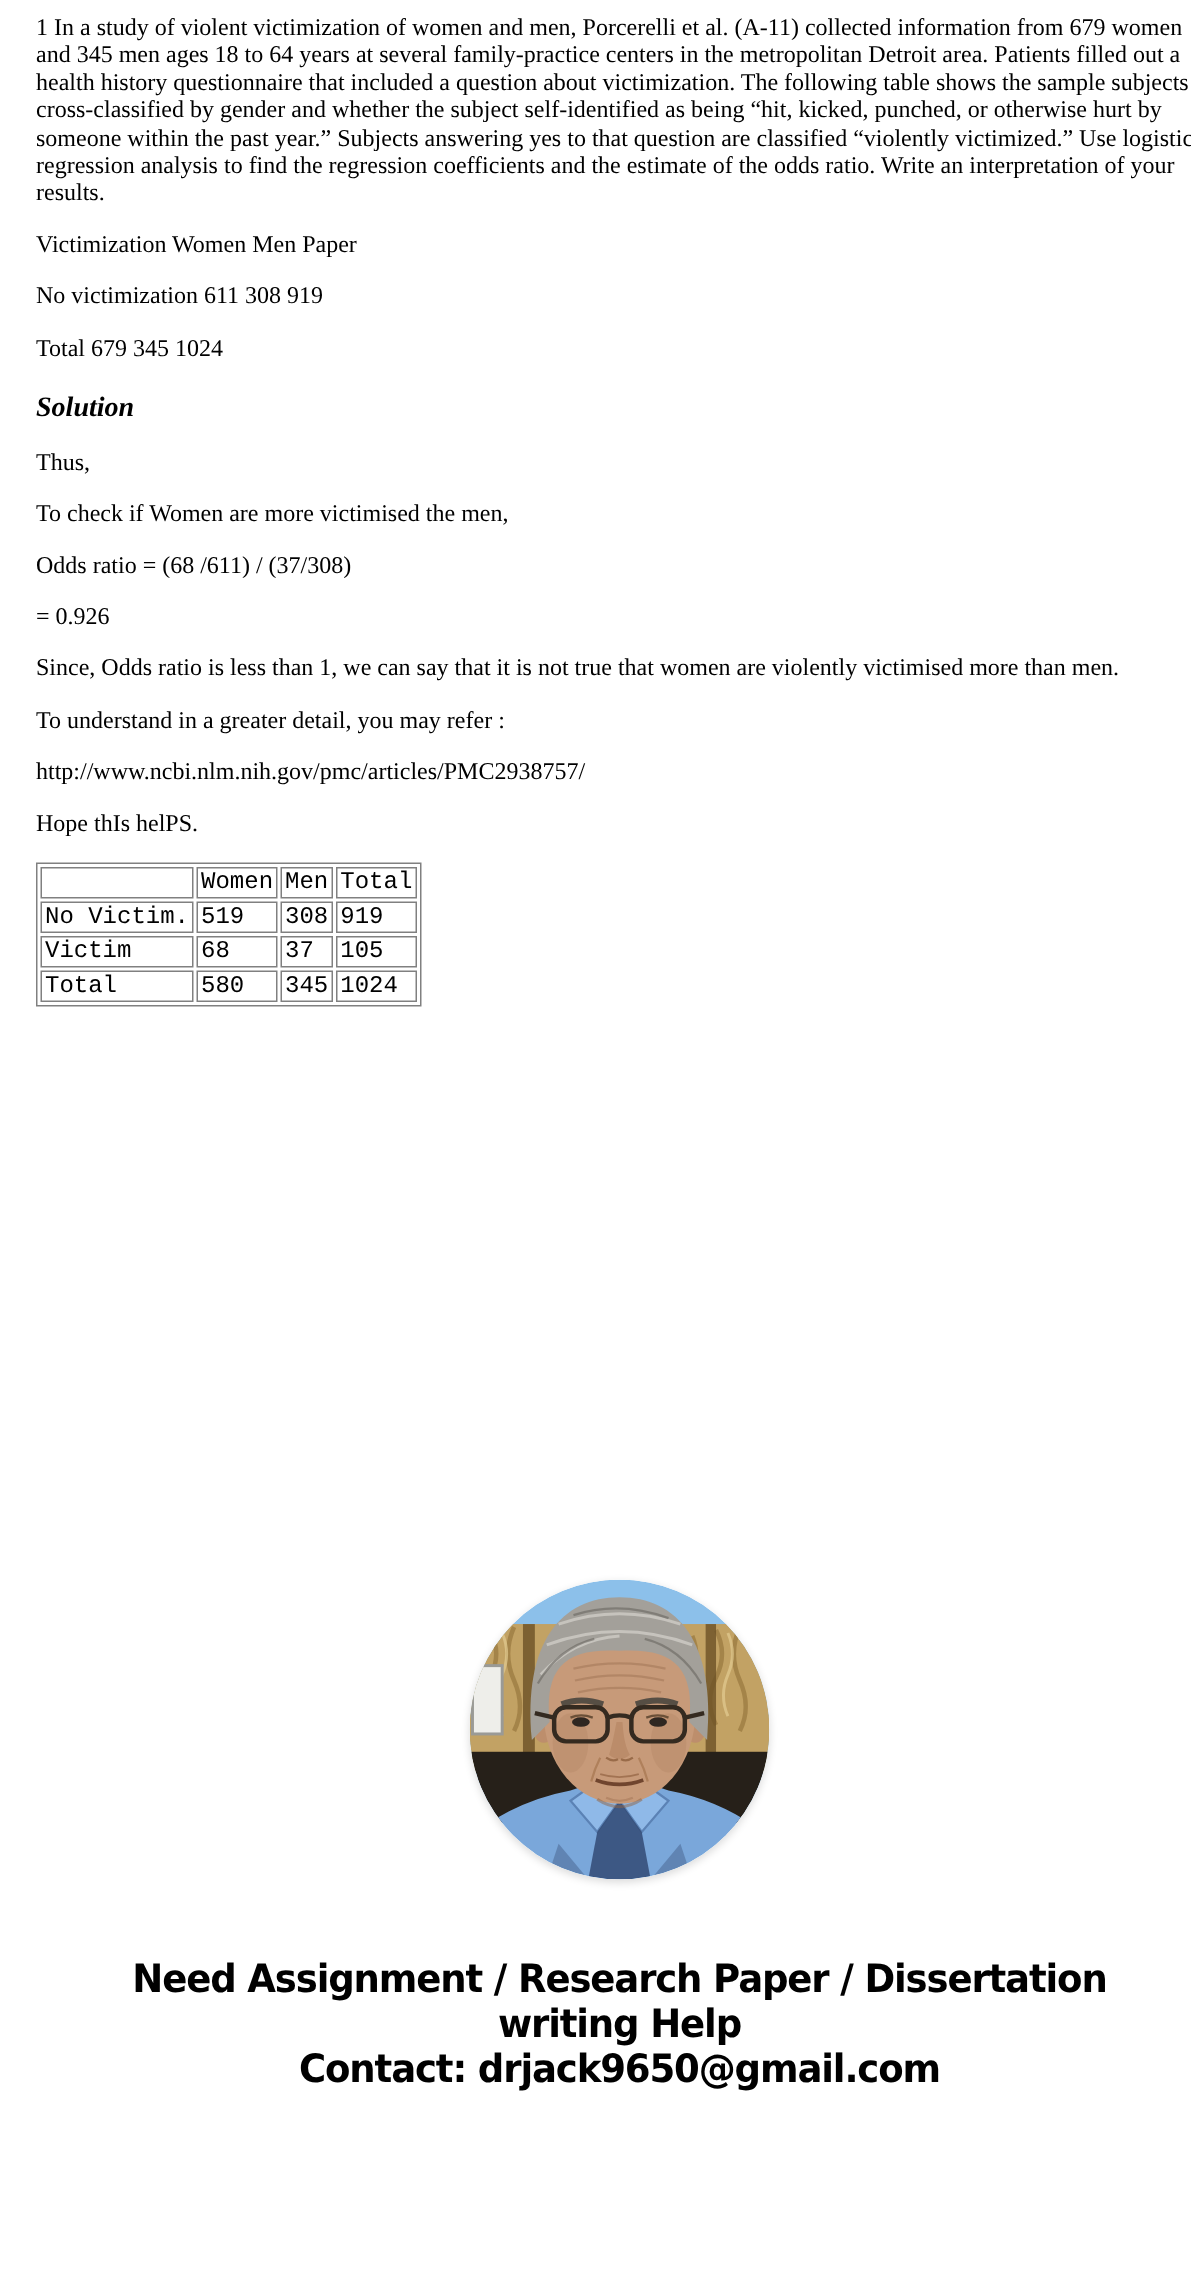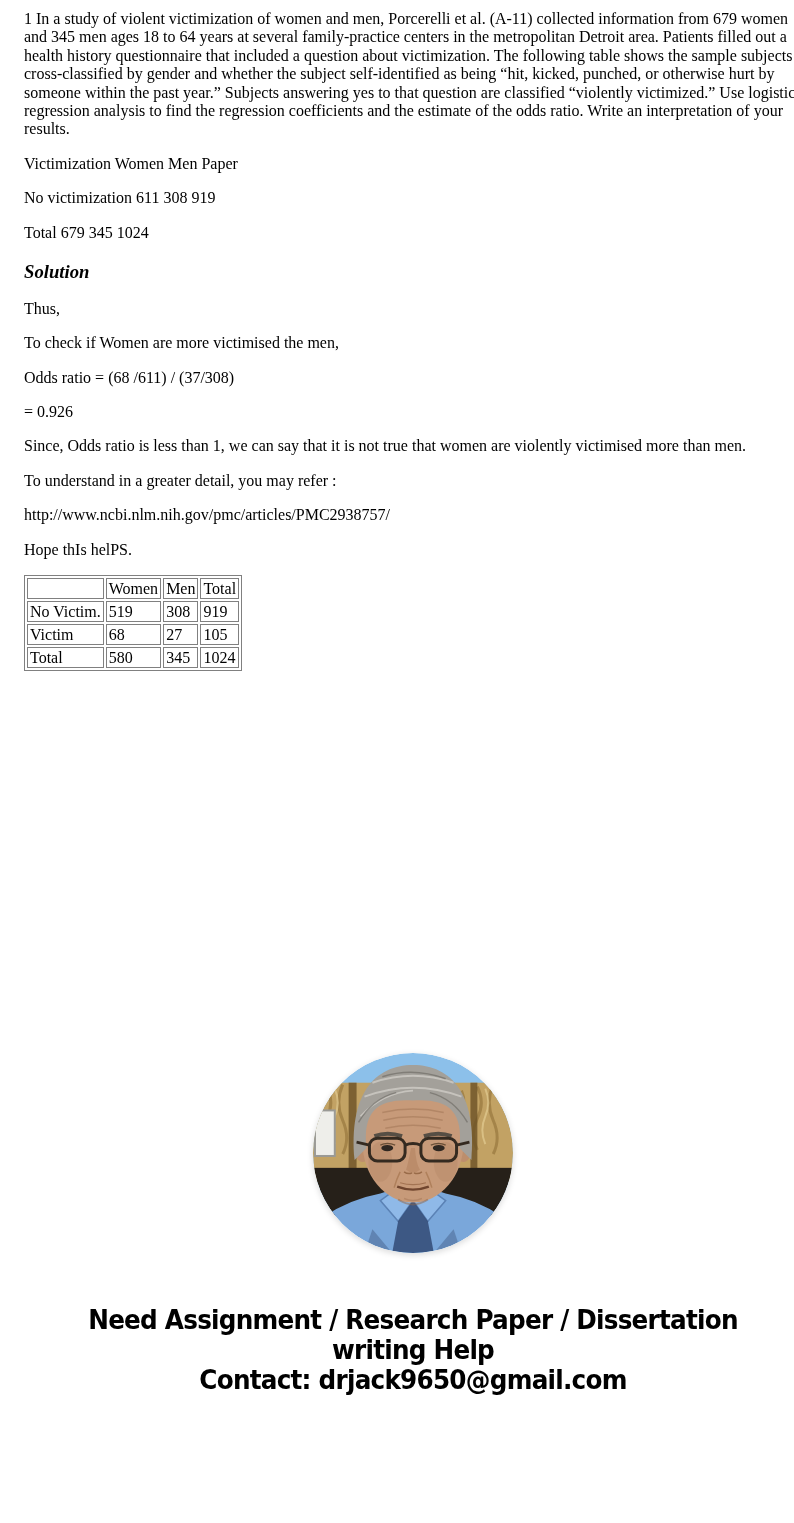--- a/index.html
+++ b/index.html
@@ -23,20 +23,21 @@
     font-size: 18.7px;
     font-weight: bold;
     margin: 19px 0 17px 0;
     font-style: italic;
   }
   table.data-table {
     border-collapse: separate;
     border-spacing: 2px;
     border: 1px solid #808080;
     margin-top: 16px;
+    font-family: Liberation Mono, monospace;
   }
   table.data-table td {
     border: 1px solid #808080;
     padding: 0 2px;
     line-height: 19px;
     white-space: nowrap;
   }
   table.data-table td:nth-child(1) { width: 76px; }
   table.data-table td:nth-child(2) { width: 50px; }
   table.data-table td:nth-child(3) { width: 34px; }
@@ -94,21 +95,21 @@
       </tr>
       <tr>
         <td>No Victim.</td>
         <td>519</td>
         <td>308</td>
         <td>919</td>
       </tr>
       <tr>
         <td>Victim</td>
         <td>68</td>
-        <td>27</td>
+        <td>37</td>
         <td>105</td>
       </tr>
       <tr>
         <td>Total</td>
         <td>580</td>
         <td>345</td>
         <td>1024</td>
       </tr>
     </tbody>
   </table>

